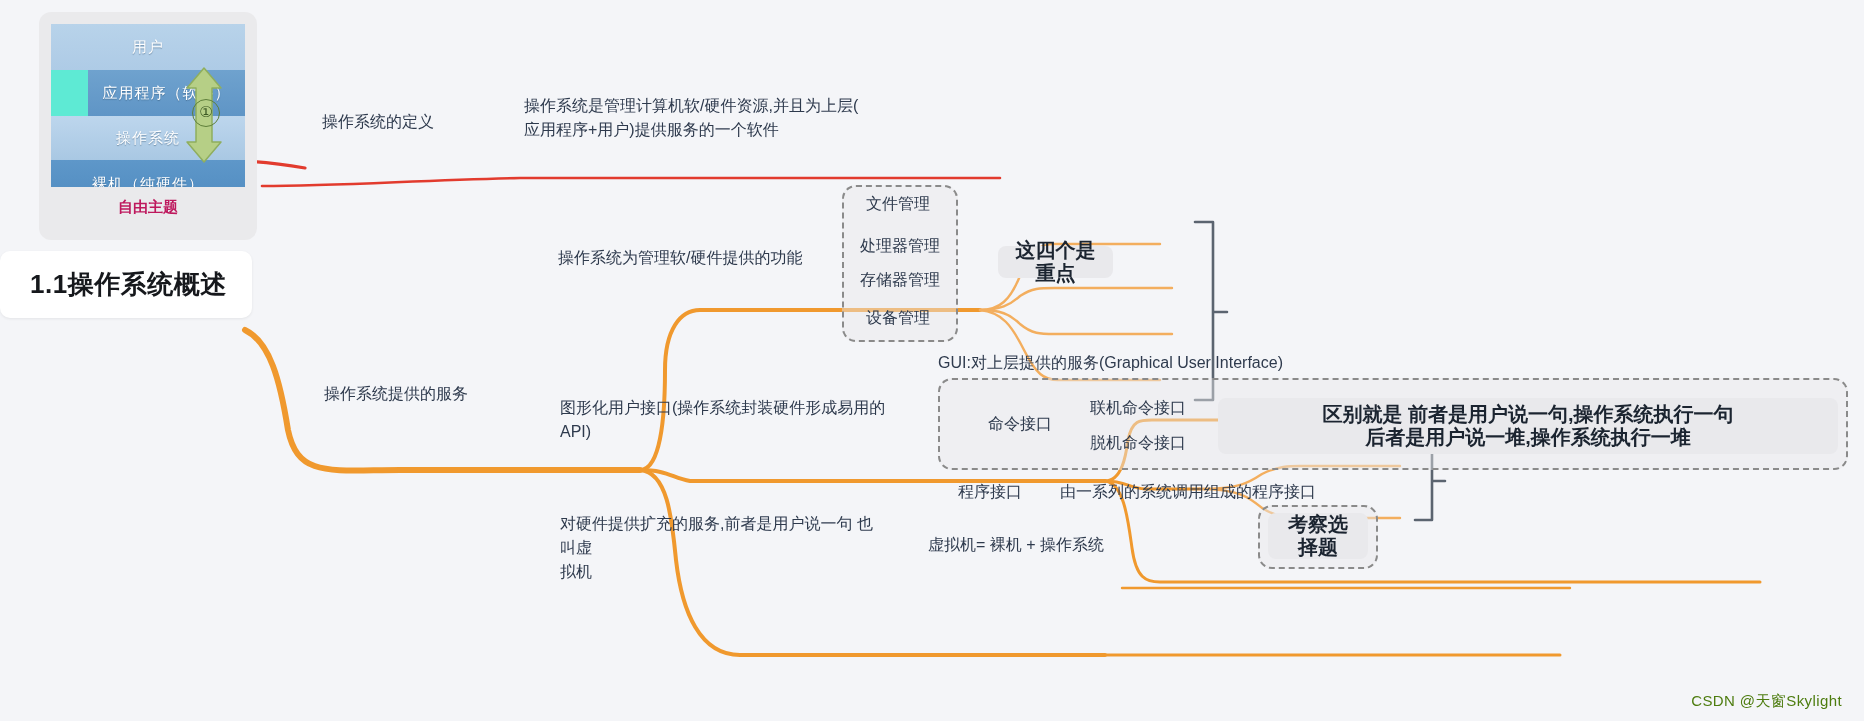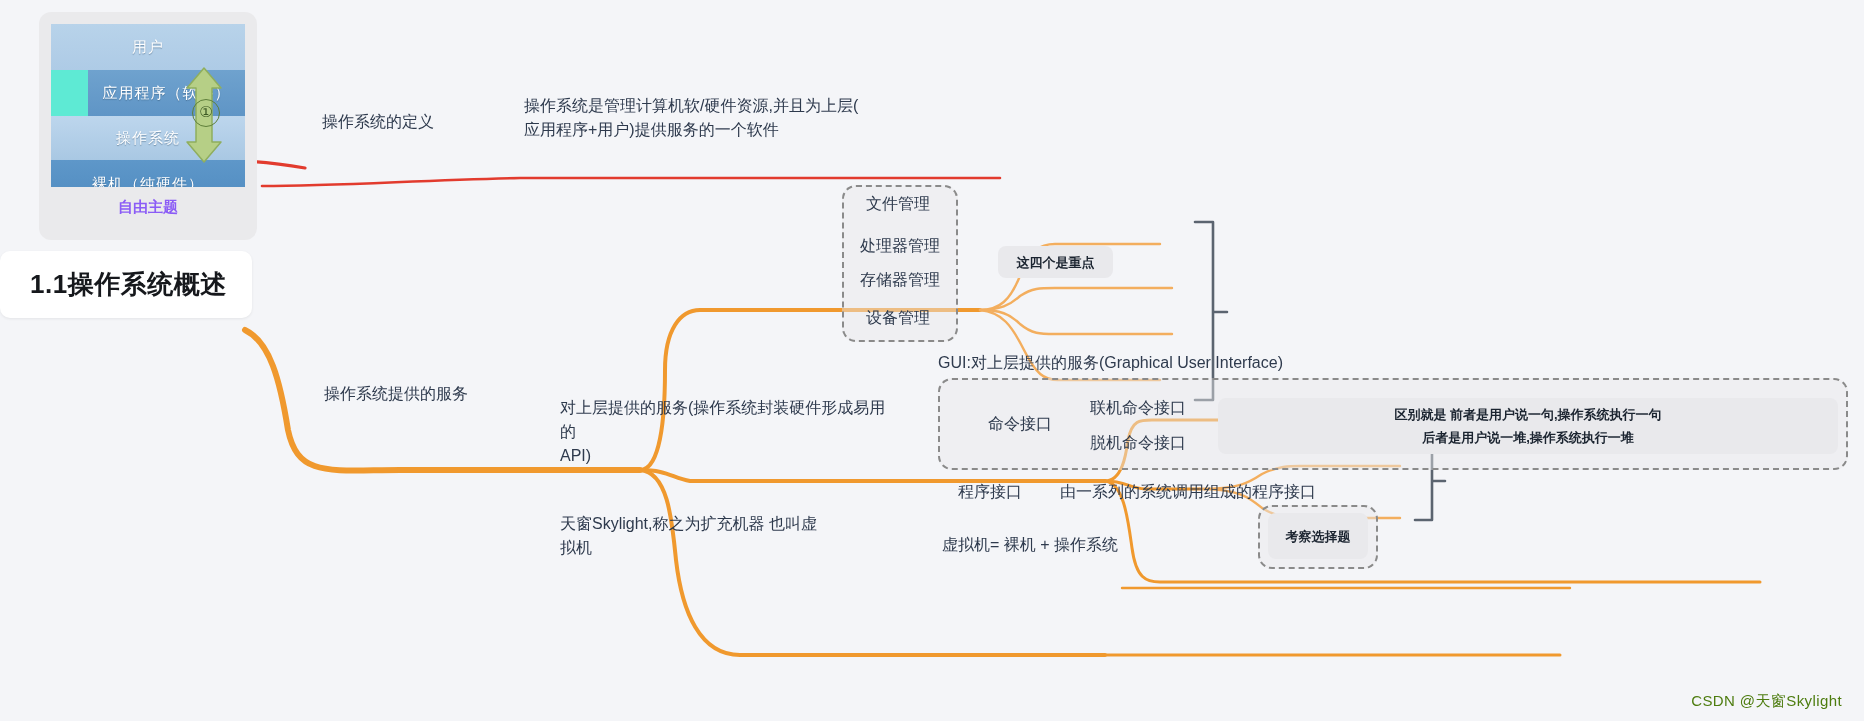--- a/index.html
+++ b/index.html
@@ -73,21 +73,21 @@
     font-size: 15px;
     line-height: 24px;
     text-align: center;
     background: transparent;
   }
   .freecard-cap {
     margin-top: 11px;
     text-align: center;
     font-size: 15px;
     font-weight: bold;
-    color: #8b5cf6;
+    color: #be185d;
   }
 
   
   .root-node {
     position: absolute;
     left: 0px; top: 251px;
     width: 252px; height: 67px;
     background: #ffffff;
     border-radius: 10px;
     display: flex;
@@ -111,21 +111,21 @@
     white-space: pre-line;
   }
 
   
   .callout {
     position: absolute;
     background: #e9e9ec;
     border-radius: 8px;
     color: #1b2430;
     font-weight: bold;
-    font-size: 13px;
+    font-size: 20px;
     line-height: 23px;
     display: flex;
     align-items: center;
     justify-content: center;
     text-align: center;
     padding: 8px 14px;
     box-sizing: border-box;
     white-space: pre-line;
   }
 
@@ -214,33 +214,34 @@
 
   <div class="root-node">
     <span class="txt">1.1操作系统概述</span>
   </div>
 
   <div class="node" style="left:322px; top:110px; width:230px;">操作系统的定义</div>
 
   <div class="node" style="left:524px; top:94px; width:340px;">操作系统是管理计算机软/硬件资源,并且为上层(
 应用程序+用户)提供服务的一个软件</div>
 
+  <div class="node" style="left:558px; top:246px; width:300px;">操作系统为管理软/硬件提供的功能</div>
 
   <div class="dashbox" style="left:842px; top:185px; width:116px; height:157px;"></div>
 
   <div class="node" style="left:866px; top:192px; width:110px;">文件管理</div>
   <div class="node" style="left:860px; top:234px; width:120px;">处理器管理</div>
   <div class="node" style="left:860px; top:268px; width:120px;">存储器管理</div>
   <div class="node" style="left:866px; top:306px; width:110px;">设备管理</div>
 
   <div class="callout" style="left:998px; top:246px; width:115px; height:32px;">这四个是重点</div>
 
   <div class="node" style="left:324px; top:382px; width:220px;">操作系统提供的服务</div>
 
-  <div class="node" style="left:560px; top:396px; width:330px;">对上层提供的服务(操作系统封装硬件形成易用的
+  <div class="node" style="left:560px; top:396px; width:330px;">图形化用户接口(操作系统封装硬件形成易用的
 API)</div>
 
   <div class="node" style="left:938px; top:351px; width:420px;">GUI:对上层提供的服务(Graphical User Interface)</div>
 
   <div class="dashbox" style="left:938px; top:378px; width:910px; height:92px;"></div>
 
   <div class="node" style="left:988px; top:412px; width:90px;">命令接口</div>
 
   <div class="node" style="left:1090px; top:396px; width:110px;">联机命令接口</div>
   <div class="node" style="left:1090px; top:431px; width:110px;">脱机命令接口</div>
@@ -248,20 +249,20 @@
   <div class="callout" style="left:1218px; top:398px; width:620px; height:56px;">区别就是 前者是用户说一句,操作系统执行一句
 后者是用户说一堆,操作系统执行一堆</div>
 
   <div class="node" style="left:940px; top:480px; width:100px;text-align:center;">程序接口</div>
 
   <div class="node" style="left:1060px; top:480px; width:320px;">由一系列的系统调用组成的程序接口</div>
 
   <div class="dashbox" style="left:1258px; top:505px; width:120px; height:64px;"></div>
   <div class="callout" style="left:1268px; top:513px; width:100px; height:46px;">考察选择题</div>
 
-  <div class="node" style="left:560px; top:512px; width:320px;">天窗Skylight,称之为扩充机器 也叫虚
+  <div class="node" style="left:560px; top:512px; width:320px;">对硬件提供扩充的服务,前者是用户说一句 也叫虚
 拟机</div>
 
-  <div class="node" style="left:900px; top:533px; width:260px;text-align:center;">虚拟机= 裸机 + 操作系统</div>
+  <div class="node" style="left:928px; top:533px; width:260px;">虚拟机= 裸机 + 操作系统</div>
 
   <div class="watermark">CSDN @天窗Skylight</div>
 
 </div>
 
 </body></html>

